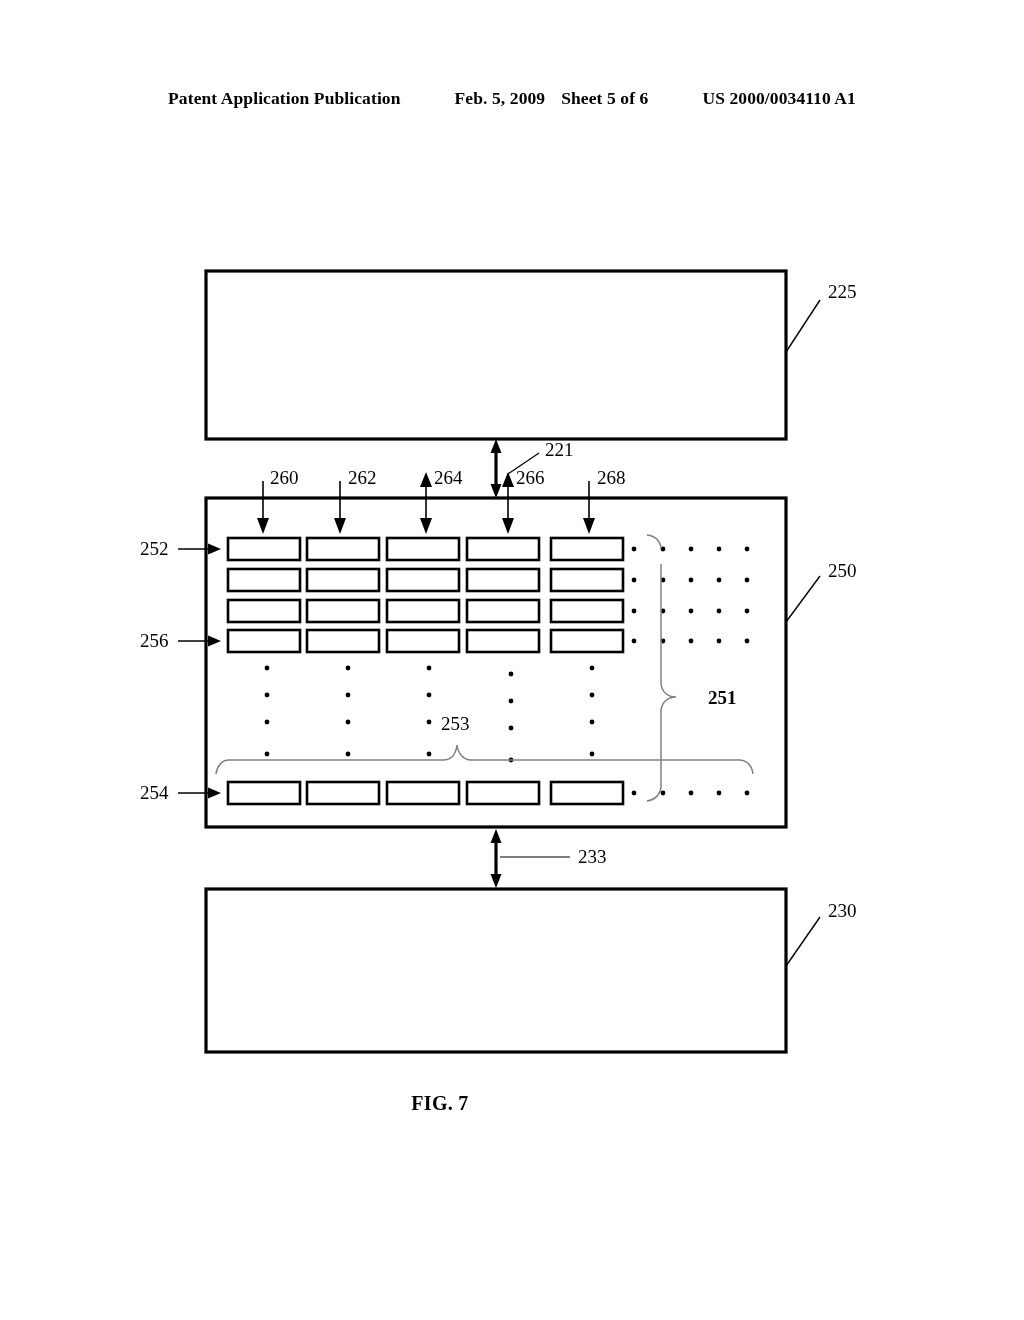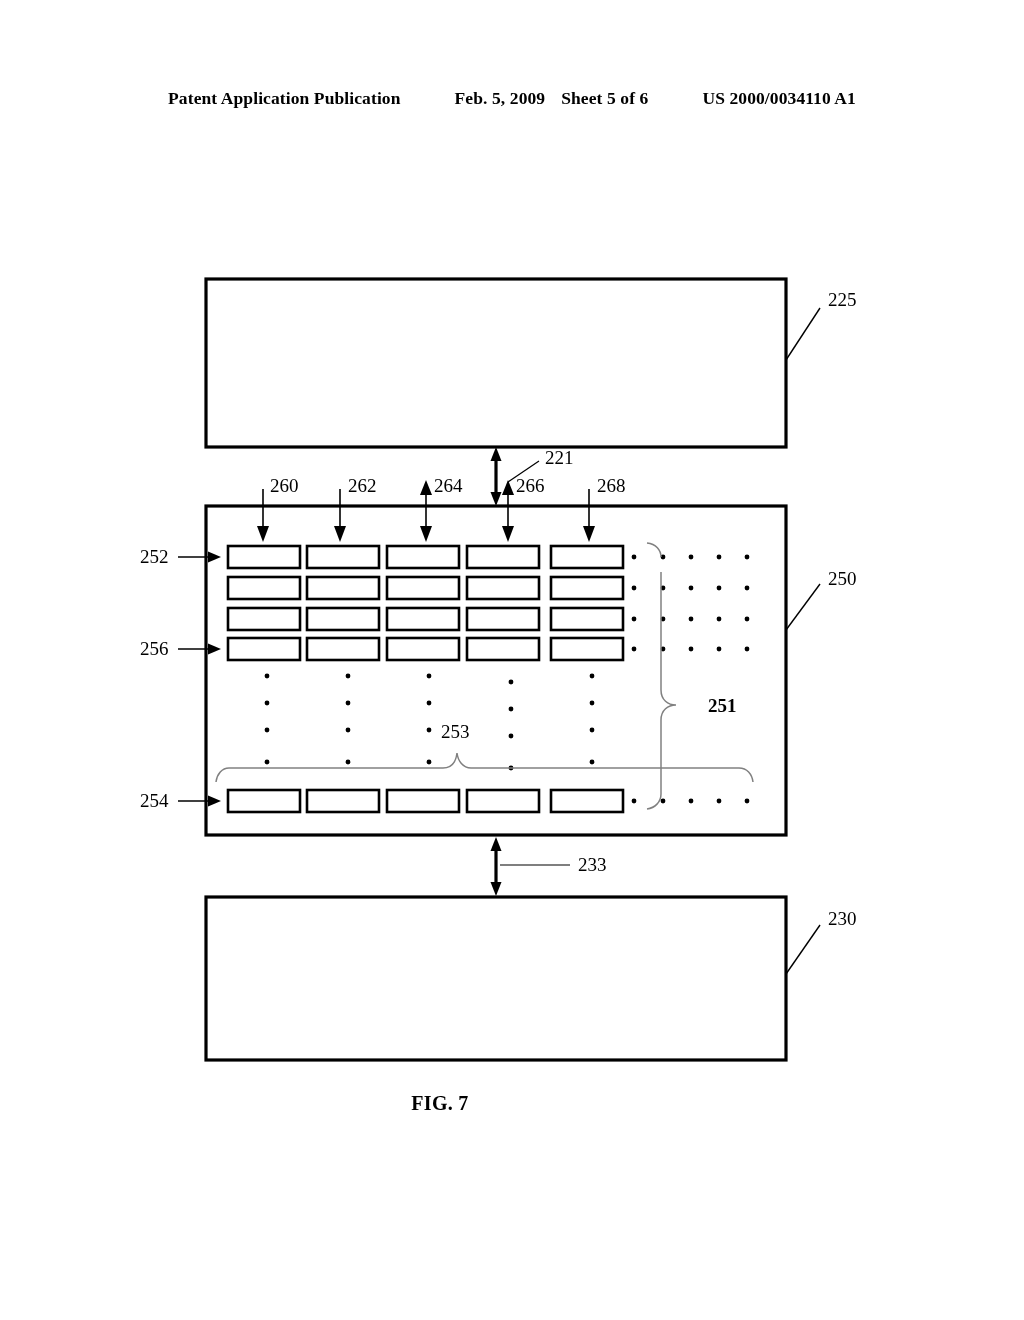--- a/index.html
+++ b/index.html
@@ -34,21 +34,21 @@
   }
   #page-header .hdr-pub { margin-right: 54px; }
   #page-header .hdr-date { margin-right: 16px; }
   #page-header .hdr-sheet { margin-right: 54px; font-family: Liberation Serif, serif; }
   #page-header .hdr-patno { }
 
   
   #figure {
     position: absolute;
     left: 0;
-    top: 12px;
+    top: 4px;
     width: 1024px;
     height: 1111px;
   }
   #figure svg { display: block; }
 
   
   #fig-caption {
     position: absolute;
     top: 1092px;
     left: 0;

